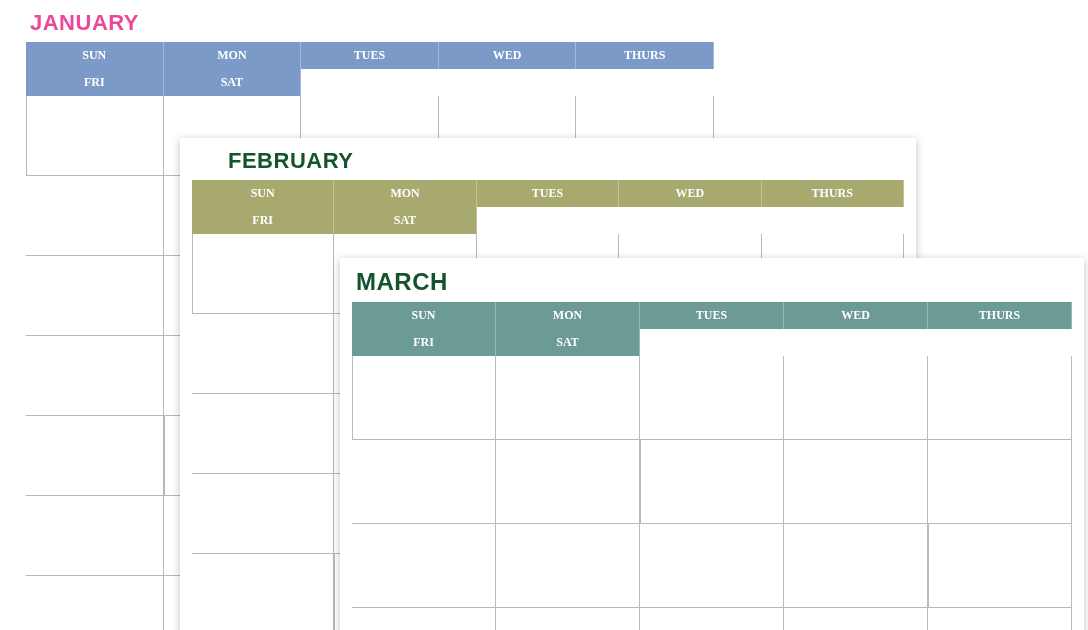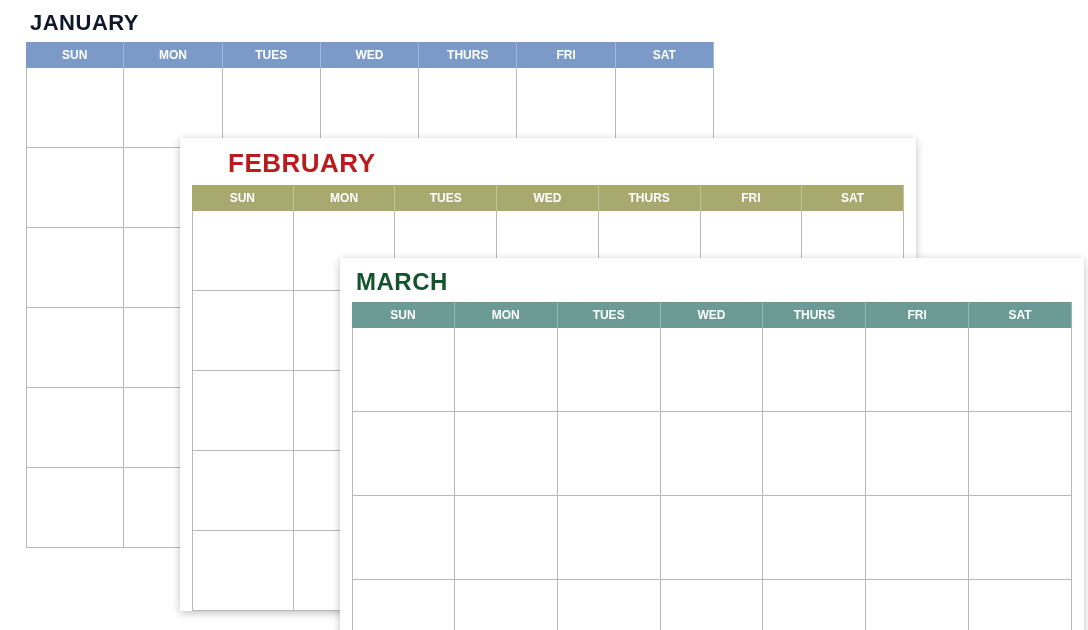--- a/index.html
+++ b/index.html
@@ -23,21 +23,22 @@
   }
   .cal-title {
     font-weight: bold;
     font-size: 24px;
     letter-spacing: 0.5px;
     margin: 0 0 6px 4px;
     text-transform: uppercase;
   }
   .grid {
     display: grid;
-    grid-template-columns: repeat(7, 1fr);
+    grid-template-columns: repeat(5, 1fr);
+    font-family: Liberation Serif, serif;
   }
   .day-head {
     text-align: center;
     color: #ffffff;
     font-weight: bold;
     font-size: 12px;
     padding: 6px 0;
     border-right: 1px solid rgba(255,255,255,0.3);
     text-transform: uppercase;
   }
@@ -45,26 +46,26 @@
     border: 1px solid #b8b8b8;
     border-top: none;
     border-left: none;
     background: #ffffff;
   }
   .grid .cell:nth-child(7n+1) {
     border-left: 1px solid #b8b8b8;
   }
   
   #cal-jan { top: 0; left: 14px; width: 712px; }
-  #cal-jan .cal-title { color: #0f172a; font-size: 22px; }
+  #cal-jan .cal-title { color: #ec4899; font-size: 22px; }
   #cal-jan .day-head { background: #7b9ac7; }
   #cal-jan .cell { height: 80px; }
   
   #cal-feb { top: 138px; left: 180px; width: 736px; }
-  #cal-feb .cal-title { color: #b91c1c; font-size: 26px; margin-left: 36px; }
+  #cal-feb .cal-title { color: #14532d; font-size: 22px; margin-left: 36px; }
   #cal-feb .day-head { background: #a7a96f; }
   #cal-feb .cell { height: 80px; }
   
   #cal-mar { top: 258px; left: 340px; width: 744px; }
   #cal-mar .cal-title { color: #14532d; font-size: 24px; }
   #cal-mar .day-head { background: #6c9a95; }
   #cal-mar .cell { height: 84px; }
 </style>
 </head>
 <body>

